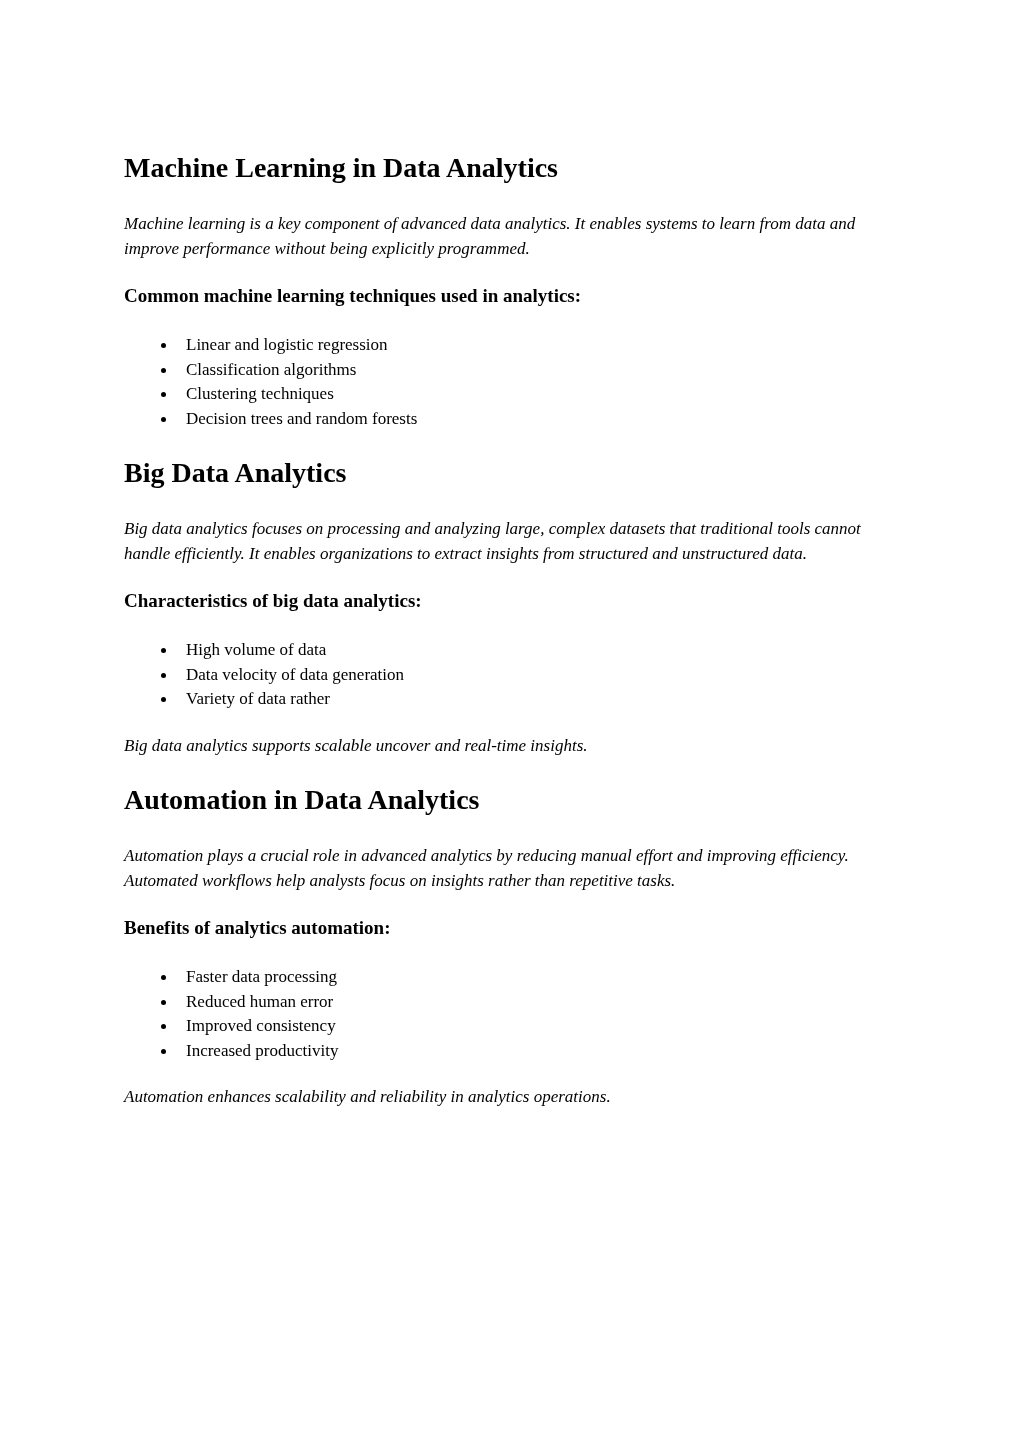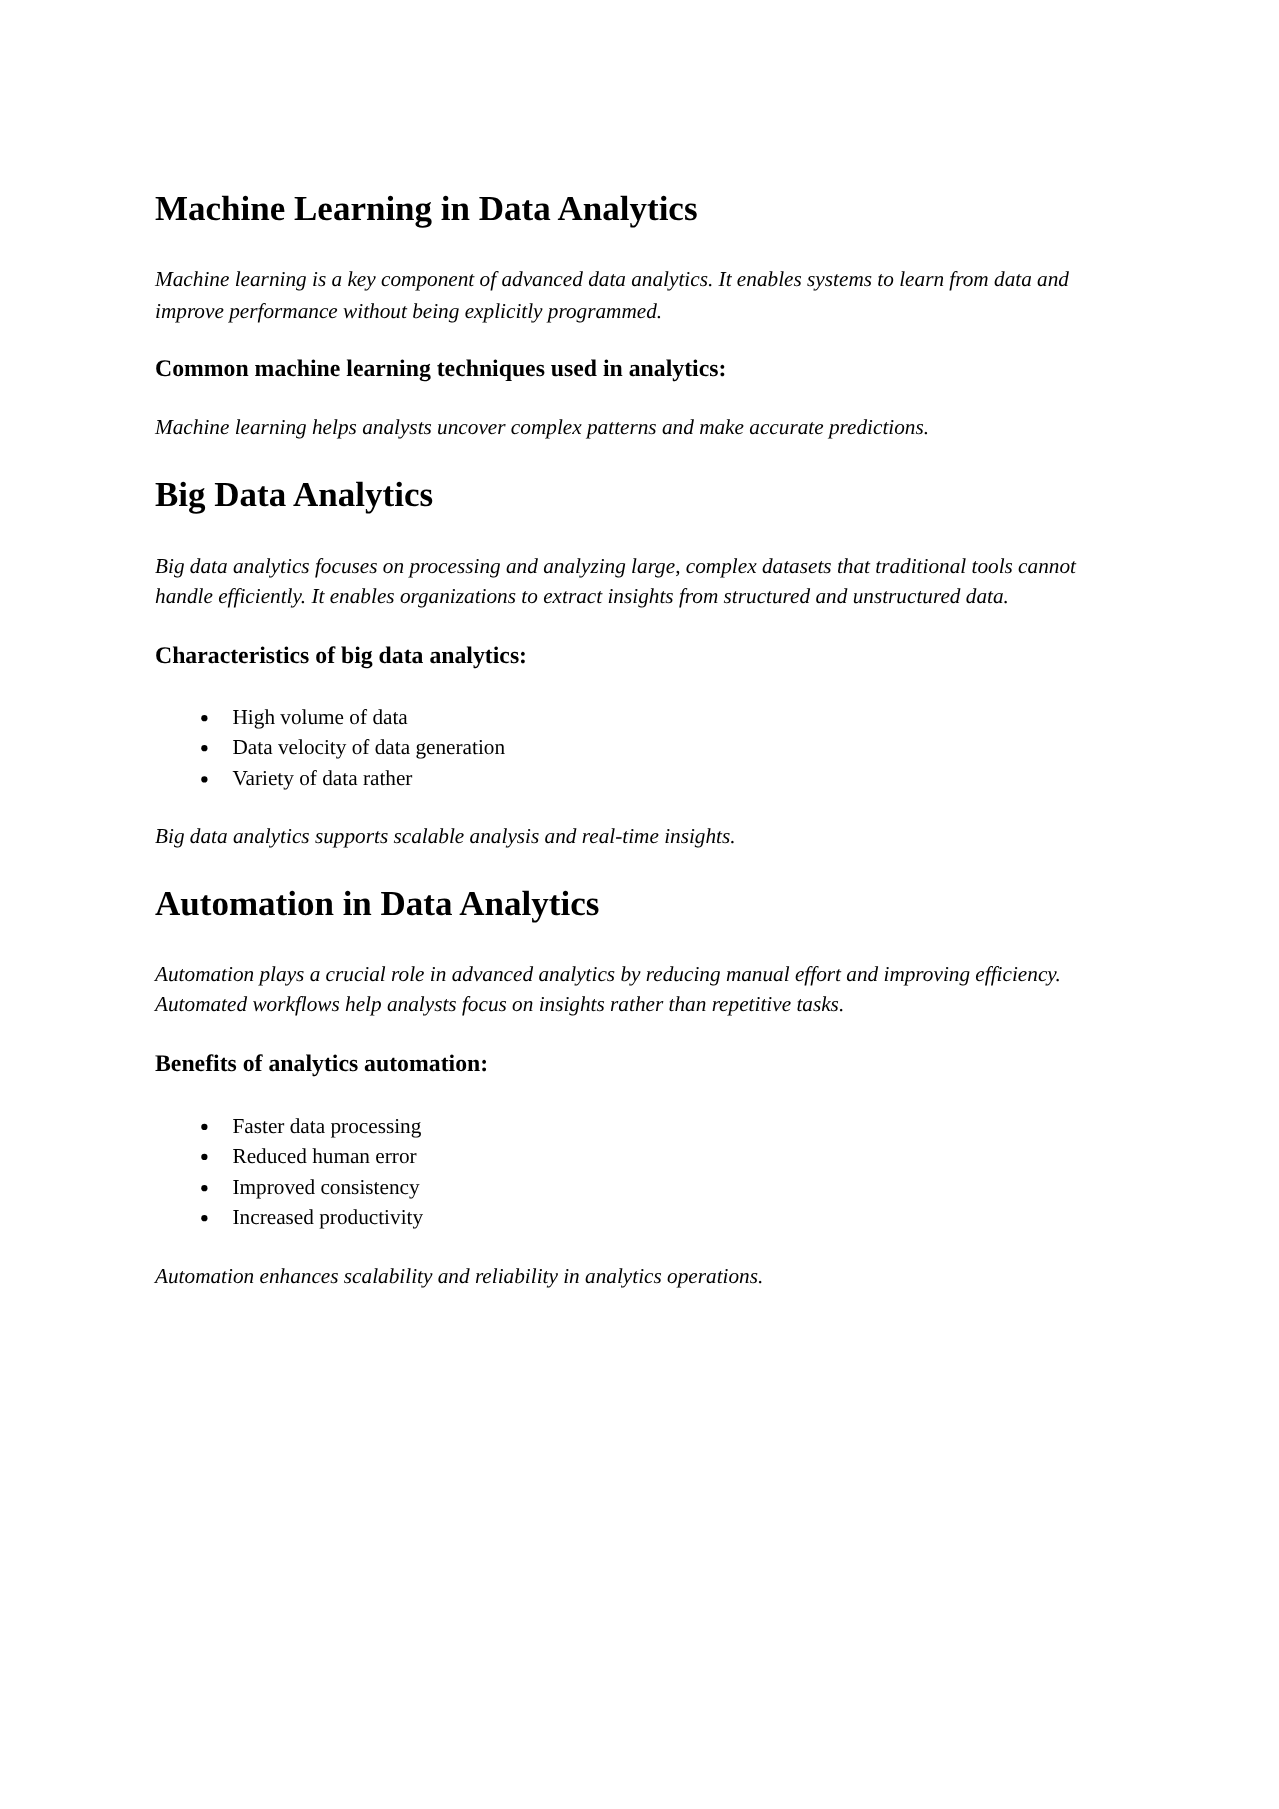--- a/index.html
+++ b/index.html
@@ -73,33 +73,38 @@
 </head>
 <body>
 
 <div class="page">
   <div class="content">
 
     <section>
       <h1>Machine Learning in Data Analytics</h1>
       <p class="intro">Machine learning is a key component of advanced data analytics. It enables systems to learn from data and improve performance without being explicitly programmed.</p>
       <h3>Common machine learning techniques used in analytics:</h3>
-      <p>Machine learning helps analysts uncover complex patterns and make accurate predictions.</p>
+      <ul>
+        <li>Linear and logistic regression</li>
+        <li>Classification algorithms</li>
+        <li>Clustering techniques</li>
+        <li>Decision trees and random forests</li>
+      </ul>
     </section>
 
     <section>
       <h1>Big Data Analytics</h1>
       <p class="intro">Big data analytics focuses on processing and analyzing large, complex datasets that traditional tools cannot handle efficiently. It enables organizations to extract insights from structured and unstructured data.</p>
       <h3>Characteristics of big data analytics:</h3>
       <ul>
         <li>High volume of data</li>
         <li>Data velocity of data generation</li>
         <li>Variety of data rather</li>
       </ul>
-      <p>Big data analytics supports scalable analysis and real-time insights.</p>
+      <p>Big data analytics supports scalable uncover and real-time insights.</p>
     </section>
 
     <section>
       <h1>Automation in Data Analytics</h1>
       <p class="intro">Automation plays a crucial role in advanced analytics by reducing manual effort and improving efficiency. Automated workflows help analysts focus on insights rather than repetitive tasks.</p>
       <h3>Benefits of analytics automation:</h3>
       <ul>
         <li>Faster data processing</li>
         <li>Reduced human error</li>
         <li>Improved consistency</li>

